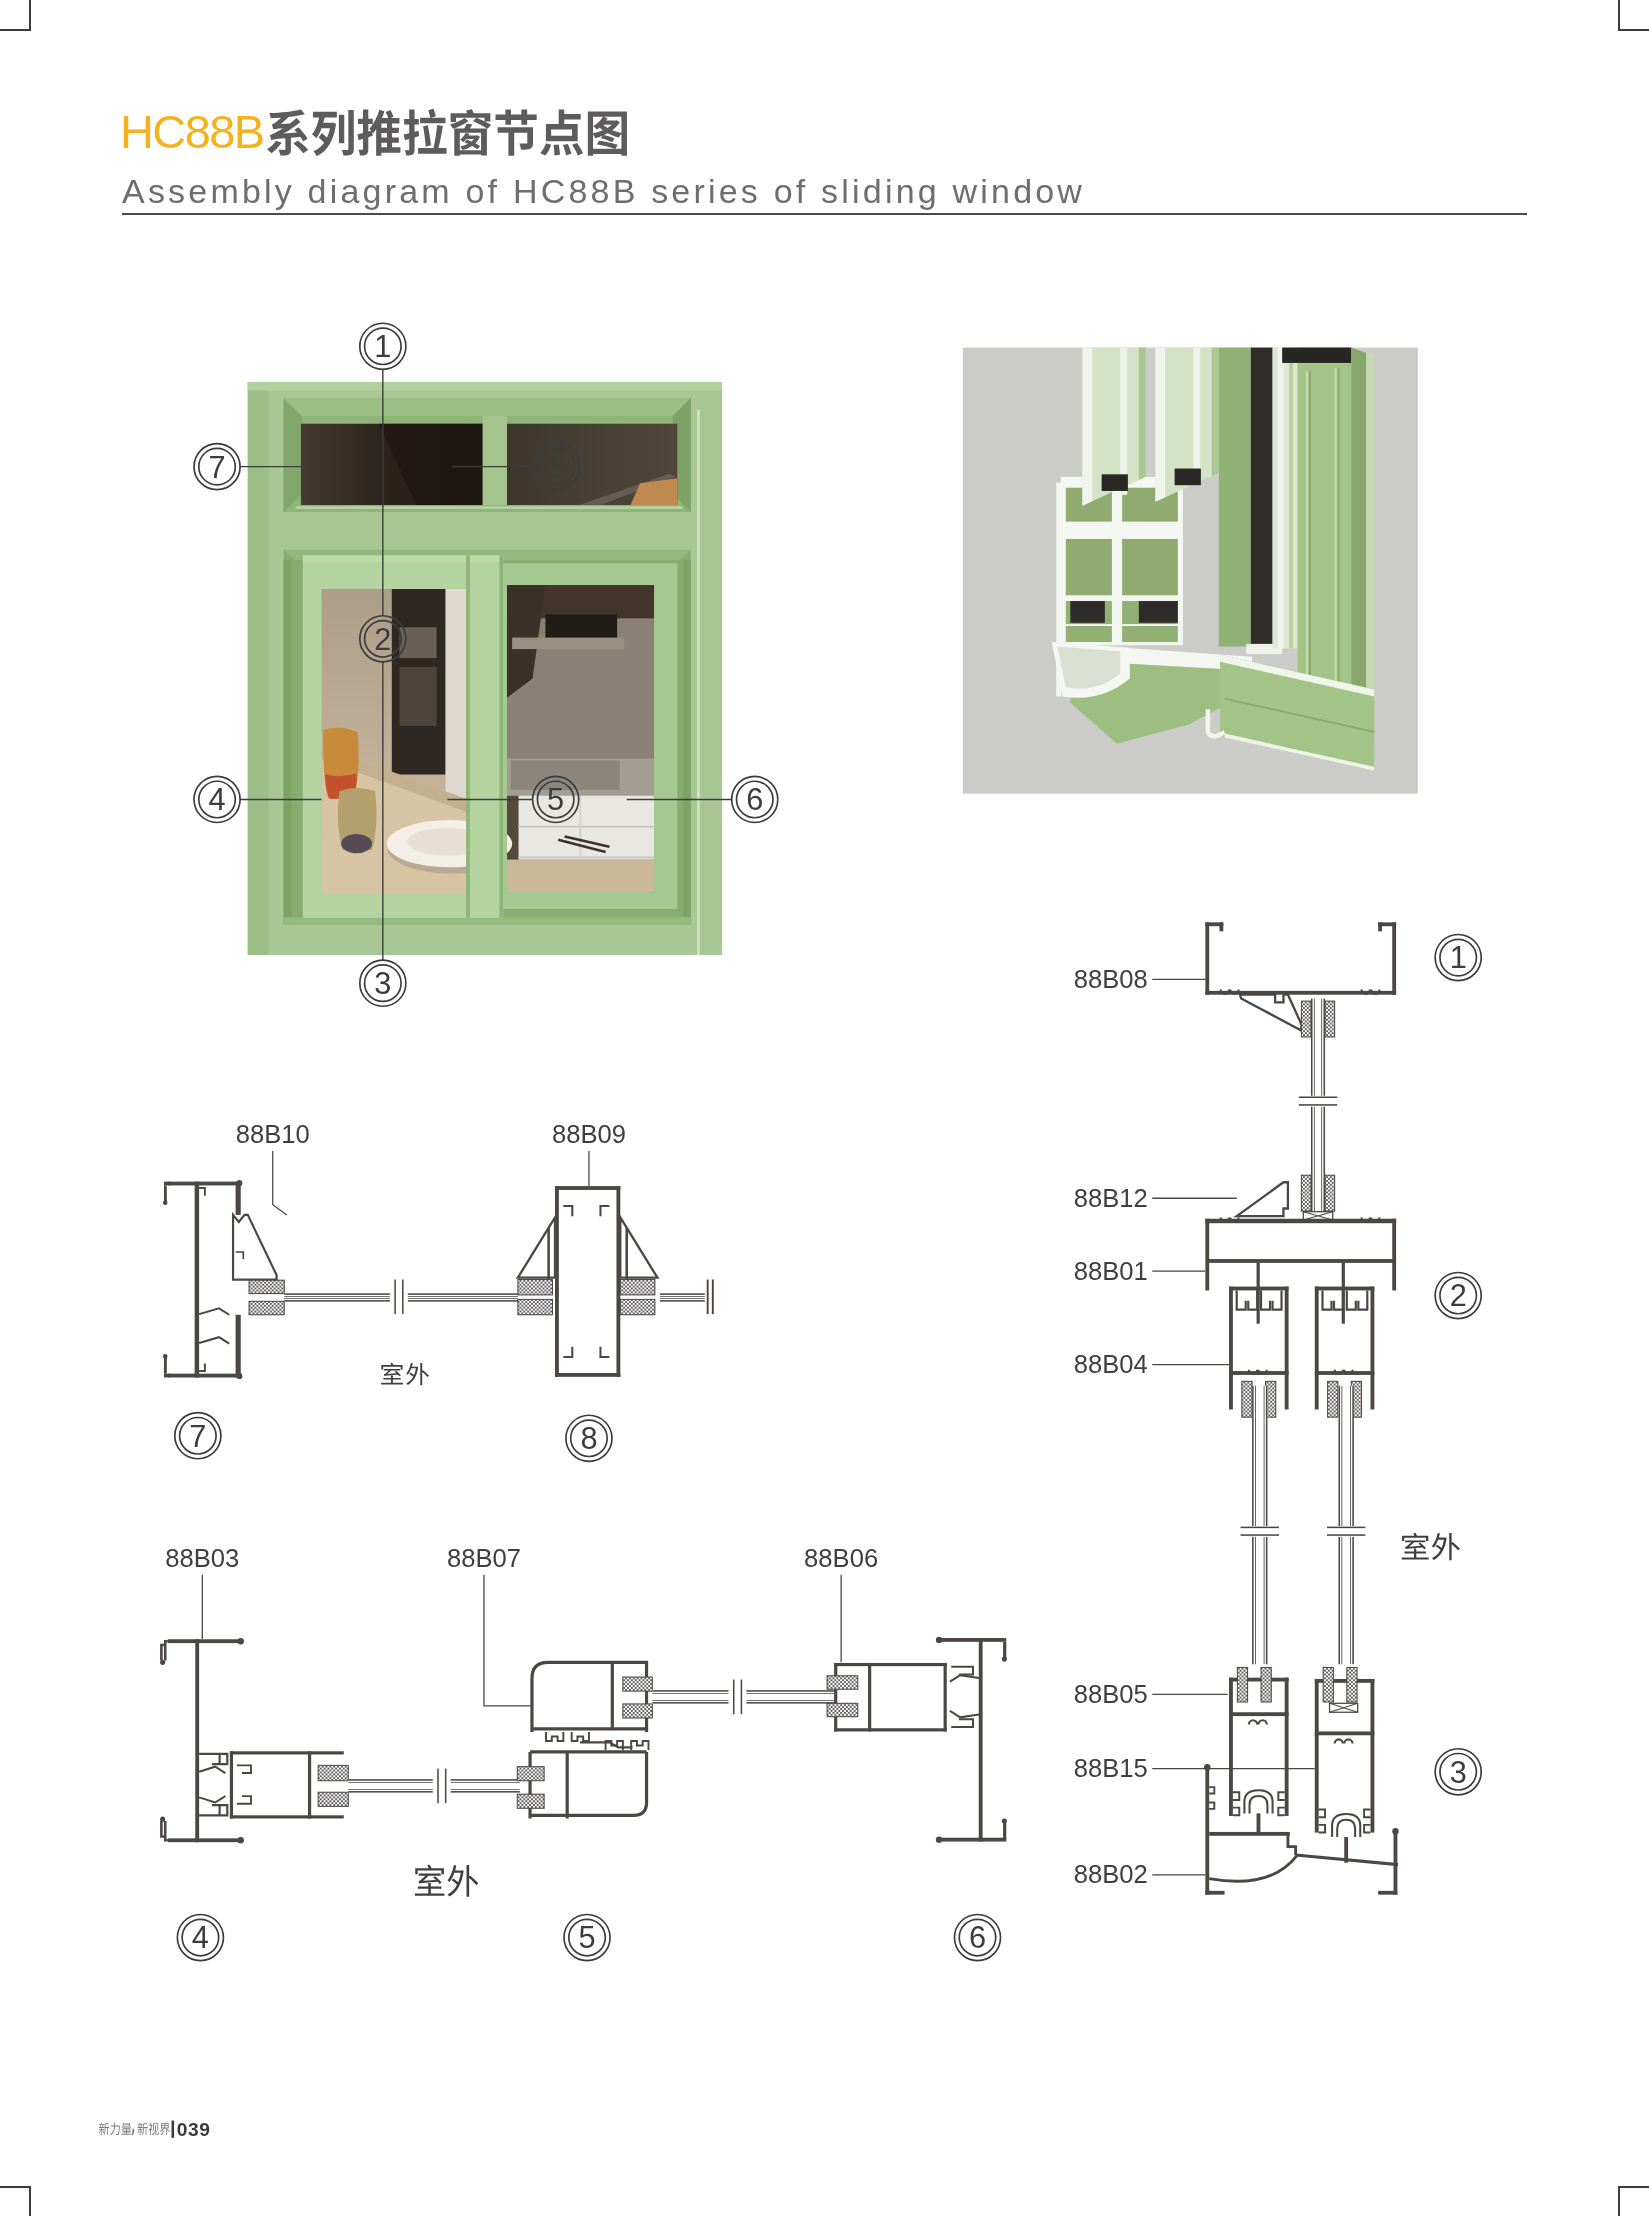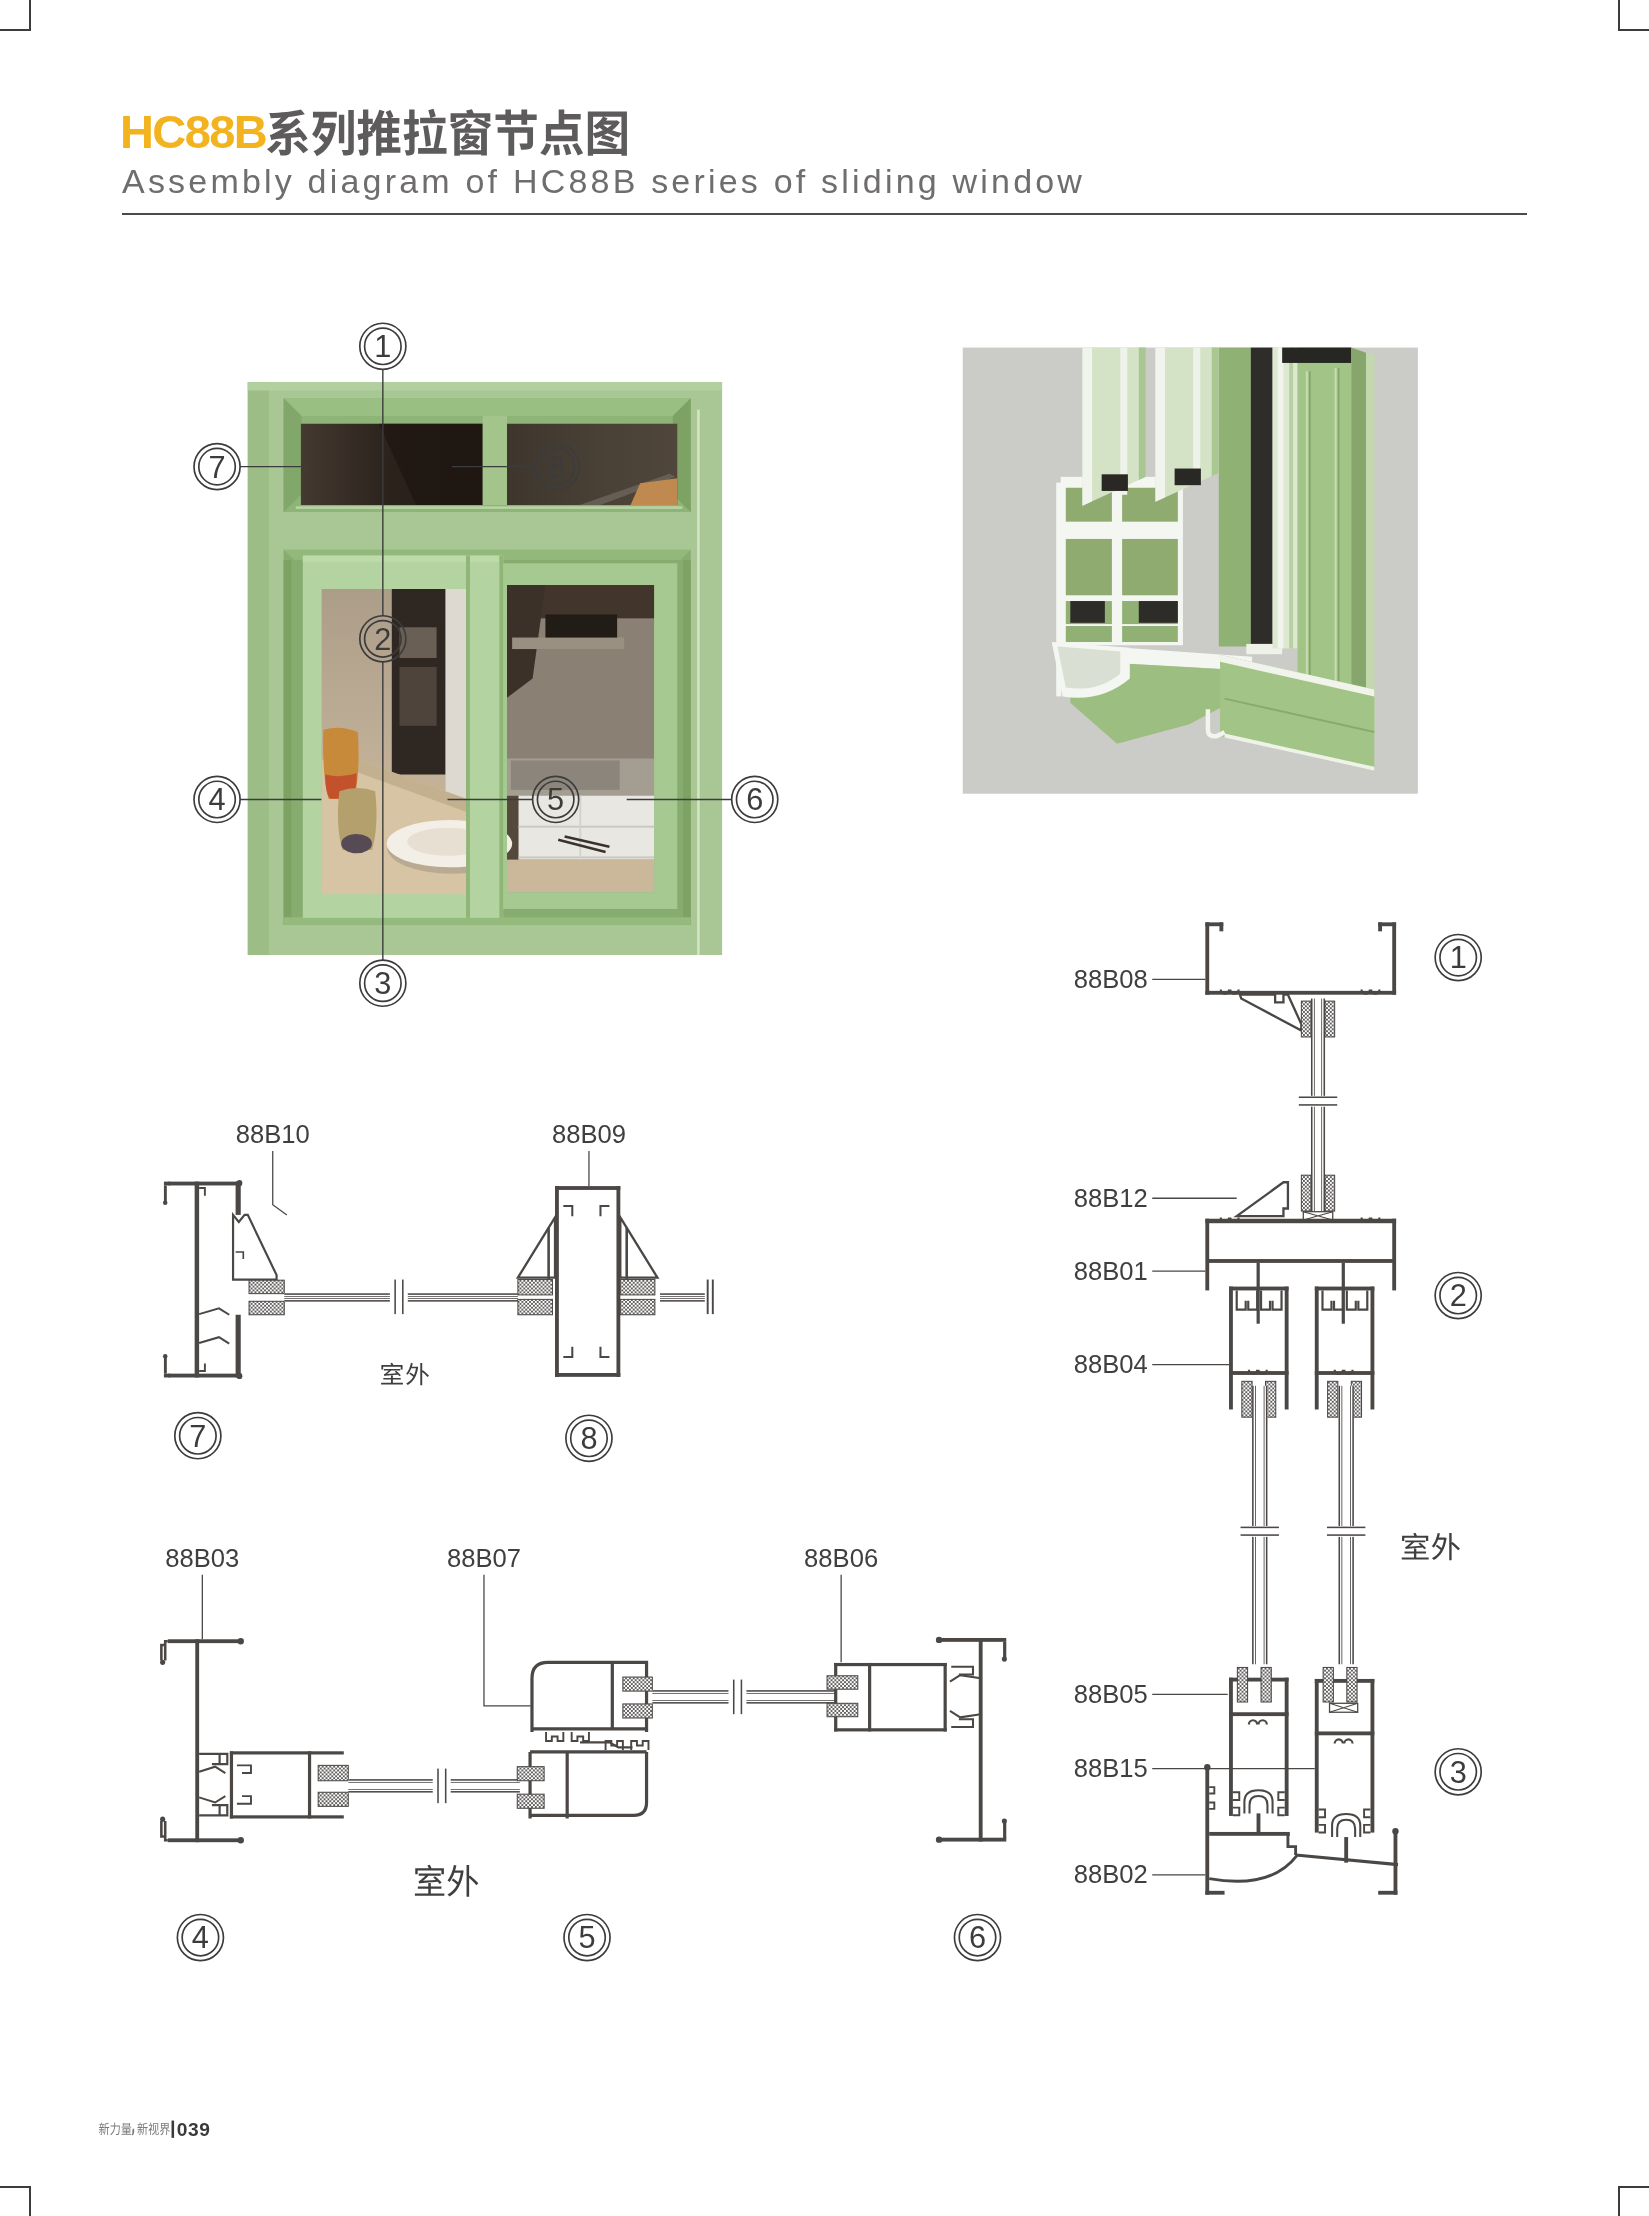--- a/index.html
+++ b/index.html
@@ -11,34 +11,34 @@
 
 <div class="abs" style="left:1618px;top:0;width:1.6px;height:29.4px;background:#3c3c3c"></div>
 <div class="abs" style="left:1618px;top:29.4px;width:31px;height:1.6px;background:#3c3c3c"></div>
 
 <div class="abs" style="left:29.4px;top:2187px;width:1.6px;height:29.4px;background:#3c3c3c"></div>
 <div class="abs" style="left:0;top:2186px;width:31px;height:1.6px;background:#3c3c3c"></div>
 
 <div class="abs" style="left:1618px;top:2187px;width:1.6px;height:29.4px;background:#3c3c3c"></div>
 <div class="abs" style="left:1618px;top:2186px;width:31px;height:1.6px;background:#3c3c3c"></div>
 
-<div class="abs" style="left:120px;top:108px;font-size:47px;font-weight:bold;color:#F3B31E;letter-spacing:-1.6px;line-height:47px">HC88B</div>
+<div class="abs" style="left:120px;top:108px;font-size:47px;font-weight:normal;color:#F3B31E;letter-spacing:-1.6px;line-height:47px">HC88B</div>
 
 <svg class="abs" style="left:0;top:0" width="1649" height="256" viewBox="0 0 2576 400">
     <path transform="translate(414.0,236.5) scale(0.07120,0.07690)" d="M242.0 -216.0C195.0 -153.0 114.0 -84.0 38.0 -43.0C68.0 -25.0 119.0 14.0 143.0 37.0C216.0 -13.0 305.0 -96.0 364.0 -173.0ZM619.0 -158.0C697.0 -100.0 795.0 -17.0 839.0 37.0L946.0 -34.0C895.0 -90.0 794.0 -169.0 717.0 -221.0ZM642.0 -441.0C660.0 -423.0 680.0 -402.0 699.0 -381.0L398.0 -361.0C527.0 -427.0 656.0 -506.0 775.0 -599.0L688.0 -677.0C644.0 -639.0 595.0 -602.0 546.0 -568.0L347.0 -558.0C406.0 -600.0 464.0 -648.0 515.0 -698.0C645.0 -711.0 768.0 -729.0 872.0 -754.0L786.0 -853.0C617.0 -812.0 338.0 -787.0 92.0 -778.0C104.0 -751.0 118.0 -703.0 121.0 -673.0C194.0 -675.0 271.0 -679.0 348.0 -684.0C296.0 -636.0 244.0 -598.0 223.0 -585.0C193.0 -564.0 170.0 -550.0 147.0 -547.0C159.0 -517.0 175.0 -466.0 180.0 -444.0C203.0 -453.0 236.0 -458.0 393.0 -469.0C328.0 -430.0 273.0 -401.0 243.0 -388.0C180.0 -356.0 141.0 -339.0 102.0 -333.0C114.0 -303.0 131.0 -248.0 136.0 -227.0C169.0 -240.0 214.0 -247.0 444.0 -266.0V-44.0C444.0 -33.0 439.0 -30.0 422.0 -29.0C405.0 -29.0 344.0 -29.0 292.0 -31.0C310.0 0.0 330.0 51.0 336.0 86.0C410.0 86.0 466.0 85.0 510.0 67.0C554.0 48.0 566.0 17.0 566.0 -41.0V-275.0L773.0 -292.0C798.0 -259.0 820.0 -228.0 835.0 -202.0L929.0 -260.0C889.0 -324.0 807.0 -418.0 732.0 -488.0Z" fill="#5d5b5b"></path>
     <path transform="translate(485.3,236.5) scale(0.07120,0.07690)" d="M617.0 -743.0V-167.0H735.0V-743.0ZM824.0 -840.0V-50.0C824.0 -34.0 818.0 -29.0 801.0 -29.0C784.0 -28.0 729.0 -28.0 679.0 -30.0C695.0 2.0 712.0 53.0 717.0 85.0C799.0 86.0 855.0 82.0 893.0 64.0C931.0 45.0 944.0 14.0 944.0 -51.0V-840.0ZM173.0 -283.0C210.0 -252.0 258.0 -210.0 291.0 -177.0C230.0 -98.0 152.0 -39.0 60.0 -4.0C85.0 20.0 116.0 67.0 132.0 98.0C362.0 -9.0 506.0 -211.0 554.0 -563.0L479.0 -585.0L458.0 -582.0H275.0C285.0 -617.0 295.0 -653.0 303.0 -689.0H572.0V-804.0H48.0V-689.0H182.0C151.0 -553.0 101.0 -428.0 29.0 -348.0C55.0 -329.0 102.0 -287.0 120.0 -265.0C166.0 -320.0 205.0 -391.0 237.0 -472.0H422.0C406.0 -402.0 384.0 -339.0 356.0 -282.0C323.0 -311.0 276.0 -348.0 242.0 -374.0Z" fill="#5d5b5b"></path>
     <path transform="translate(556.6,236.5) scale(0.07120,0.07690)" d="M642.0 -801.0C663.0 -763.0 686.0 -714.0 699.0 -676.0H561.0C581.0 -721.0 599.0 -767.0 615.0 -813.0L502.0 -844.0C456.0 -696.0 376.0 -550.0 284.0 -459.0C295.0 -450.0 311.0 -435.0 326.0 -419.0L261.0 -402.0V-554.0H360.0V-665.0H261.0V-849.0H145.0V-665.0H34.0V-554.0H145.0V-372.0C99.0 -360.0 57.0 -350.0 22.0 -342.0L49.0 -226.0L145.0 -254.0V-48.0C145.0 -34.0 141.0 -31.0 129.0 -31.0C117.0 -30.0 81.0 -30.0 46.0 -31.0C61.0 3.0 75.0 54.0 78.0 86.0C144.0 86.0 188.0 82.0 220.0 62.0C251.0 42.0 261.0 10.0 261.0 -47.0V-287.0L359.0 -316.0L347.0 -396.0L370.0 -370.0C391.0 -394.0 412.0 -420.0 433.0 -449.0V91.0H548.0V28.0H966.0V-81.0H783.0V-176.0H931.0V-282.0H783.0V-372.0H932.0V-478.0H783.0V-567.0H944.0V-676.0H751.0L813.0 -703.0C800.0 -741.0 773.0 -799.0 745.0 -842.0ZM548.0 -372.0H671.0V-282.0H548.0ZM548.0 -478.0V-567.0H671.0V-478.0ZM548.0 -176.0H671.0V-81.0H548.0Z" fill="#5d5b5b"></path>
     <path transform="translate(627.9,236.5) scale(0.07120,0.07690)" d="M461.0 -508.0C488.0 -374.0 513.0 -197.0 520.0 -94.0L635.0 -126.0C625.0 -227.0 596.0 -400.0 566.0 -532.0ZM576.0 -836.0C592.0 -788.0 613.0 -724.0 621.0 -681.0H397.0V-569.0H954.0V-681.0H636.0L741.0 -711.0C731.0 -753.0 709.0 -816.0 690.0 -864.0ZM352.0 -66.0V47.0H976.0V-66.0H799.0C834.0 -191.0 871.0 -366.0 896.0 -517.0L770.0 -537.0C756.0 -391.0 723.0 -196.0 691.0 -66.0ZM157.0 -850.0V-659.0H46.0V-548.0H157.0V-369.0C111.0 -359.0 69.0 -349.0 33.0 -342.0L64.0 -227.0L157.0 -251.0V-38.0C157.0 -25.0 153.0 -21.0 141.0 -21.0C129.0 -20.0 94.0 -20.0 60.0 -22.0C74.0 9.0 89.0 57.0 93.0 86.0C158.0 87.0 201.0 83.0 233.0 65.0C265.0 47.0 275.0 18.0 275.0 -38.0V-282.0L375.0 -310.0L361.0 -419.0L275.0 -398.0V-548.0H368.0V-659.0H275.0V-850.0Z" fill="#5d5b5b"></path>
     <path transform="translate(699.2,236.5) scale(0.07120,0.07690)" d="M372.0 -678.0C281.0 -619.0 156.0 -576.0 56.0 -552.0L115.0 -457.0C229.0 -488.0 359.0 -548.0 457.0 -616.0ZM415.0 -567.0C403.0 -536.0 383.0 -498.0 363.0 -465.0H145.0V90.0H267.0V62.0H733.0V84.0H861.0V-465.0H487.0C506.0 -490.0 526.0 -517.0 544.0 -546.0ZM267.0 -23.0V-379.0H733.0V-23.0ZM368.0 -183.0C392.0 -174.0 418.0 -164.0 444.0 -153.0C393.0 -127.0 335.0 -109.0 276.0 -97.0C293.0 -79.0 315.0 -47.0 325.0 -26.0C400.0 -45.0 473.0 -72.0 535.0 -110.0C583.0 -87.0 625.0 -63.0 654.0 -43.0L713.0 -106.0C686.0 -124.0 649.0 -144.0 608.0 -164.0C649.0 -201.0 684.0 -245.0 708.0 -298.0L648.0 -326.0L631.0 -322.0H459.0L477.0 -357.0L391.0 -371.0C371.0 -326.0 332.0 -278.0 273.0 -241.0C294.0 -231.0 323.0 -205.0 338.0 -186.0C367.0 -207.0 391.0 -229.0 411.0 -253.0H578.0C562.0 -234.0 544.0 -217.0 524.0 -201.0C489.0 -216.0 454.0 -229.0 422.0 -240.0ZM404.0 -829.0 426.0 -774.0H64.0V-596.0H185.0V-682.0H628.0L554.0 -614.0C662.0 -573.0 805.0 -505.0 873.0 -459.0L953.0 -535.0C918.0 -557.0 870.0 -581.0 818.0 -605.0H936.0V-774.0H571.0C560.0 -802.0 546.0 -832.0 533.0 -856.0ZM628.0 -682.0H809.0V-609.0C748.0 -637.0 682.0 -663.0 628.0 -682.0Z" fill="#5d5b5b"></path>
     <path transform="translate(770.5,236.5) scale(0.07120,0.07690)" d="M95.0 -492.0V-376.0H331.0V87.0H459.0V-376.0H746.0V-176.0C746.0 -162.0 740.0 -159.0 721.0 -158.0C702.0 -158.0 630.0 -158.0 572.0 -161.0C588.0 -125.0 603.0 -71.0 607.0 -34.0C700.0 -34.0 766.0 -34.0 812.0 -53.0C860.0 -72.0 872.0 -109.0 872.0 -173.0V-492.0ZM616.0 -850.0V-751.0H388.0V-850.0H265.0V-751.0H49.0V-636.0H265.0V-540.0H388.0V-636.0H616.0V-540.0H743.0V-636.0H952.0V-751.0H743.0V-850.0Z" fill="#5d5b5b"></path>
     <path transform="translate(841.8,236.5) scale(0.07120,0.07690)" d="M268.0 -444.0H727.0V-315.0H268.0ZM319.0 -128.0C332.0 -59.0 340.0 30.0 340.0 83.0L461.0 68.0C460.0 15.0 448.0 -72.0 433.0 -139.0ZM525.0 -127.0C554.0 -62.0 584.0 25.0 594.0 78.0L711.0 48.0C699.0 -5.0 665.0 -89.0 635.0 -152.0ZM729.0 -133.0C776.0 -66.0 831.0 25.0 852.0 83.0L968.0 38.0C943.0 -21.0 885.0 -108.0 836.0 -172.0ZM155.0 -164.0C126.0 -91.0 78.0 -11.0 29.0 32.0L140.0 86.0C192.0 32.0 241.0 -55.0 270.0 -135.0ZM153.0 -555.0V-204.0H850.0V-555.0H556.0V-649.0H916.0V-761.0H556.0V-850.0H434.0V-555.0Z" fill="#5d5b5b"></path>
     <path transform="translate(913.1,236.5) scale(0.07120,0.07690)" d="M72.0 -811.0V90.0H187.0V54.0H809.0V90.0H930.0V-811.0ZM266.0 -139.0C400.0 -124.0 565.0 -86.0 665.0 -51.0H187.0V-349.0C204.0 -325.0 222.0 -291.0 230.0 -268.0C285.0 -281.0 340.0 -298.0 395.0 -319.0L358.0 -267.0C442.0 -250.0 548.0 -214.0 607.0 -186.0L656.0 -260.0C599.0 -285.0 505.0 -314.0 425.0 -331.0C452.0 -343.0 480.0 -355.0 506.0 -369.0C583.0 -330.0 669.0 -300.0 756.0 -281.0C767.0 -303.0 789.0 -334.0 809.0 -356.0V-51.0H678.0L729.0 -132.0C626.0 -166.0 457.0 -203.0 320.0 -217.0ZM404.0 -704.0C356.0 -631.0 272.0 -559.0 191.0 -514.0C214.0 -497.0 252.0 -462.0 270.0 -442.0C290.0 -455.0 310.0 -470.0 331.0 -487.0C353.0 -467.0 377.0 -448.0 402.0 -430.0C334.0 -403.0 259.0 -381.0 187.0 -367.0V-704.0ZM415.0 -704.0H809.0V-372.0C740.0 -385.0 670.0 -404.0 607.0 -428.0C675.0 -475.0 733.0 -530.0 774.0 -592.0L707.0 -632.0L690.0 -627.0H470.0C482.0 -642.0 494.0 -658.0 504.0 -673.0ZM502.0 -476.0C466.0 -495.0 434.0 -516.0 407.0 -539.0H600.0C572.0 -516.0 538.0 -495.0 502.0 -476.0Z" fill="#5d5b5b"></path>
   </svg>
 
-<div class="abs" style="left:122px;top:162px;font-size:34px;color:#6f6d6d;letter-spacing:3.2px;line-height:38px">Assembly diagram of HC88B series of sliding window</div>
+<div class="abs" style="left:122px;top:172px;font-size:34px;color:#6f6d6d;letter-spacing:3.2px;line-height:38px">Assembly diagram of HC88B series of sliding window</div>
 
 <div class="abs" style="left:122px;top:213px;width:1405px;height:1.9px;background:#4b4b4b"></div>
 
 <svg class="abs" style="left:0;top:0" width="1649" height="2216" viewBox="0 0 2576 3462">
 <defs>
 <pattern id="ht" width="6" height="6" patternUnits="userSpaceOnUse">
 <rect width="6" height="6" fill="#ffffff"></rect>
 <path d="M0,0 L6,6 M6,0 L0,6 M-1,5 L1,7 M5,-1 L7,1" stroke="#4a4745" stroke-width="1.3"></path>
 </pattern>
 <linearGradient id="gl1" x1="0" y1="0" x2="1" y2="0">

